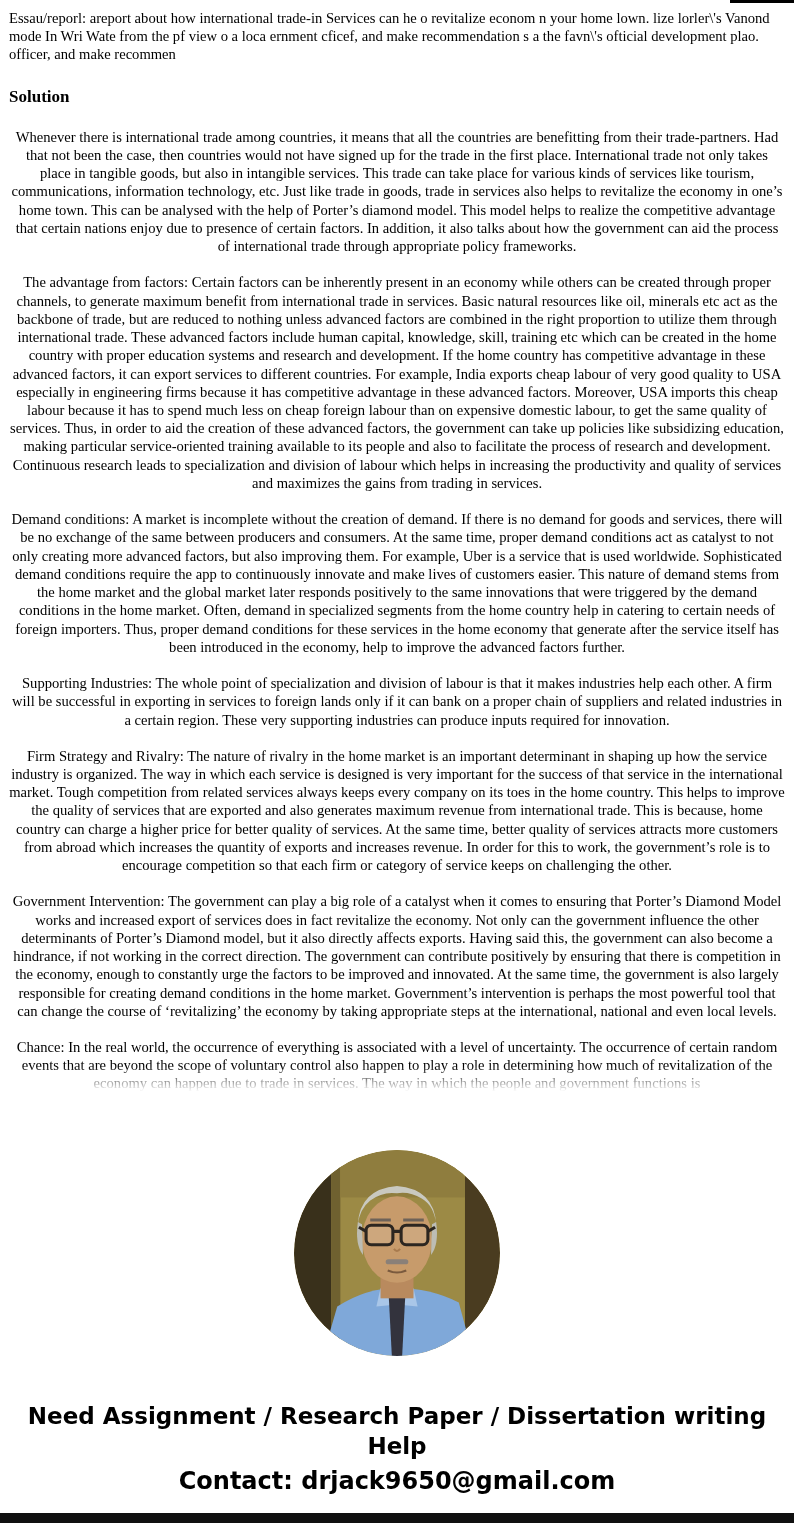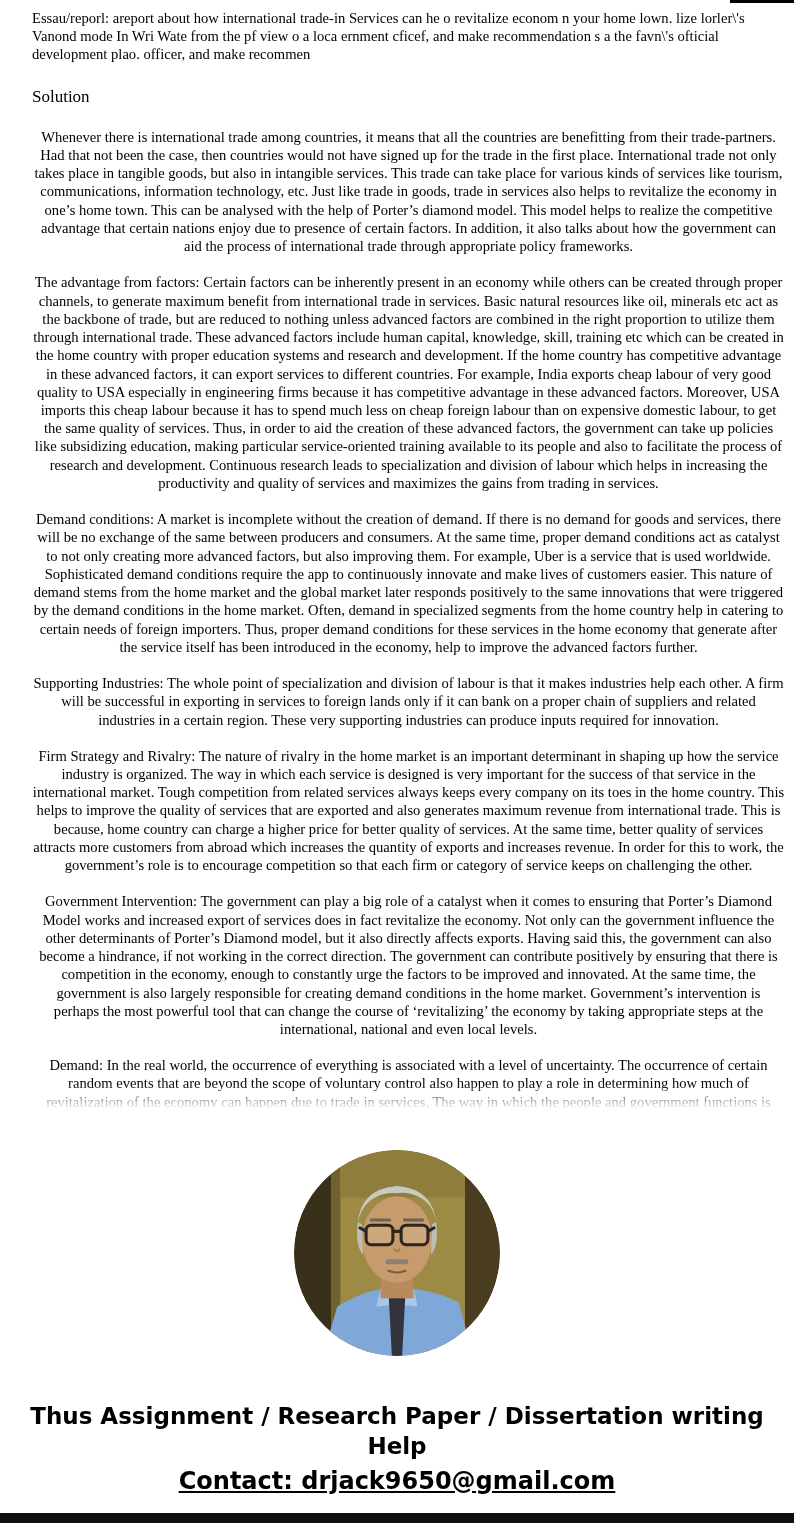--- a/index.html
+++ b/index.html
@@ -12,33 +12,32 @@
     position: relative;
     overflow: hidden;
   }
   .top-right-line {
     position: absolute;
     top: 0; right: 0;
     width: 64px; height: 3px;
     background: #000;
   }
   .content {
-    padding: 9px 9px 0 19px;
+    padding: 9px 9px 0 9px;
     height: 1131px;
     overflow: hidden;
-    margin-left: 13px;
   }
   .question {
     font-size: 14.6px;
     line-height: 1.25;
     margin: 0;
   }
   .solution-heading {
     font-size: 17px;
-    font-weight: normal;
+    font-weight: bold;
     margin: 23px 0 21px 0;
   }
   .para {
     font-size: 14.6px;
     line-height: 1.25;
     margin: 0 0 18px 0;
     text-align: center;
   }
   .lead { font-weight: normal; }
   .lead::after { content: " "; }
@@ -79,21 +78,20 @@
   .footer-heading {
     font-size: 23px;
     line-height: 1.32;
     max-width: 740px;
     margin: 0 auto;
   }
   .footer-contact {
     font-size: 24px;
     line-height: 1.3;
     margin-top: 4px;
-    text-decoration: underline;
   }
   .bottom-bar {
     position: absolute;
     left: 0; right: 0; bottom: 0;
     height: 10px;
     background: #101010;
   }
 </style>
 </head>
 <body>
@@ -123,21 +121,21 @@
   <p class="para">
     <b class="lead">Firm Strategy and Rivalry:</b><span>The nature of rivalry in the home market is an important determinant in shaping up how the service industry is organized. The way in which each service is designed is very important for the success of that service in the international market. Tough competition from related services always keeps every company on its toes in the home country. This helps to improve the quality of services that are exported and also generates maximum revenue from international trade. This is because, home country can charge a higher price for better quality of services. At the same time, better quality of services attracts more customers from abroad which increases the quantity of exports and increases revenue. In order for this to work, the government’s role is to encourage competition so that each firm or category of service keeps on challenging the other.</span>
   </p>
 
   <p class="para">
     <b class="lead">Government Intervention:</b><span>The government can play a big role of a catalyst when it comes to ensuring that Porter’s Diamond Model works and increased export of services does in fact revitalize the economy. Not only can the government influence the other determinants of Porter’s Diamond model, but it also directly affects exports. Having said this, the government can also become a hindrance, if not working in the correct direction. The government can contribute positively by ensuring that there is competition in the economy, enough to constantly urge the factors to be improved and innovated. At the same time, the government is also largely responsible for creating demand conditions in the home market. Government’s intervention is perhaps the most powerful tool that can change the course of ‘revitalizing’ the economy by taking appropriate steps at the international, national and even local levels.</span>
   </p>
 
   <div class="chance-wrap">
     <p class="para">
-      <b class="lead">Demand:</b><span>In the real world, the occurrence of everything is associated with a level of uncertainty. The occurrence of certain random events that are beyond the scope of voluntary control also happen to play a role in determining how much of revitalization of the economy can happen due to trade in services. The way in which the people and government functions is</span>
+      <b class="lead">Chance:</b><span>In the real world, the occurrence of everything is associated with a level of uncertainty. The occurrence of certain random events that are beyond the scope of voluntary control also happen to play a role in determining how much of revitalization of the economy can happen due to trade in services. The way in which the people and government functions is</span>
     </p>
   </div>
 
 </div>
 
 <div class="avatar-wrap">
   <svg viewBox="0 0 200 200" xmlns="http://www.w3.org/2000/svg">
     <defs>
         <clipPath id="avclip">
           <circle cx="100" cy="100" r="100"></circle>
@@ -166,17 +164,17 @@
       <line x1="70" y1="79" x2="63" y2="75" stroke="#2c2620" stroke-width="3"></line>
       <line x1="130" y1="79" x2="137" y2="75" stroke="#2c2620" stroke-width="3"></line>
       <path d="M97 96 Q100 100 103 96" stroke="#a87b4e" stroke-width="2" fill="none"></path>
       <rect x="89" y="106" width="22" height="5" rx="2.5" fill="#8a8078"></rect>
       <path d="M91 117 Q100 121 109 117" stroke="#7a5a3e" stroke-width="2" fill="none"></path>
     </g>
   </svg>
 </div>
 
 <div class="footer-block">
-  <div class="footer-heading">Thus Assignment / Research Paper / Dissertation writing Help</div>
+  <div class="footer-heading">Need Assignment / Research Paper / Dissertation writing Help</div>
   <div class="footer-contact">Contact: drjack9650@gmail.com</div>
 </div>
 
 <div class="bottom-bar"></div>
 
 </body></html>

